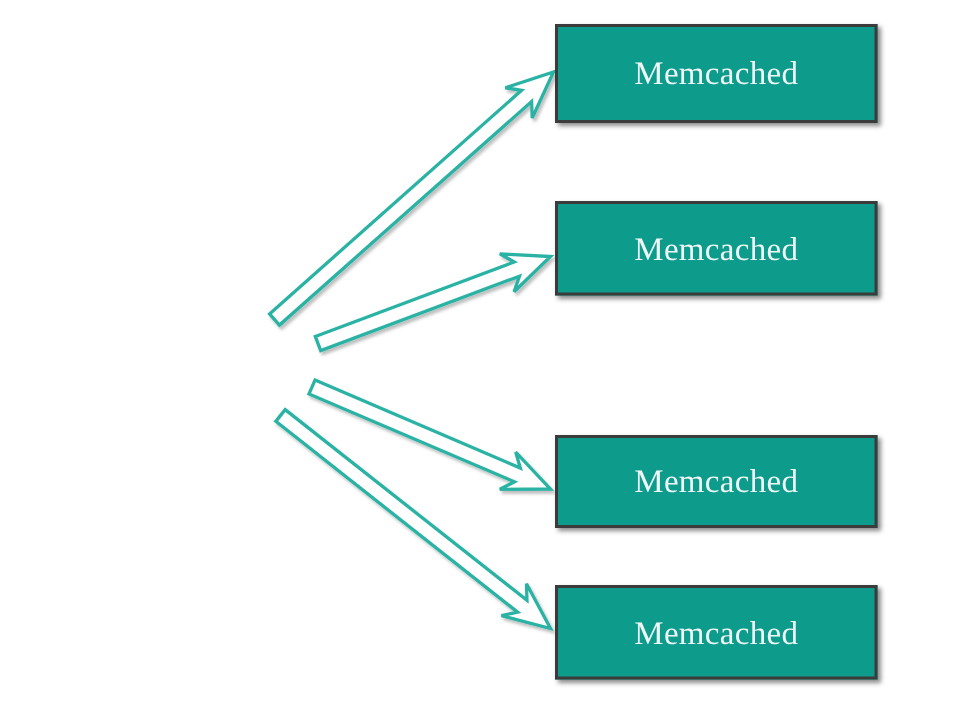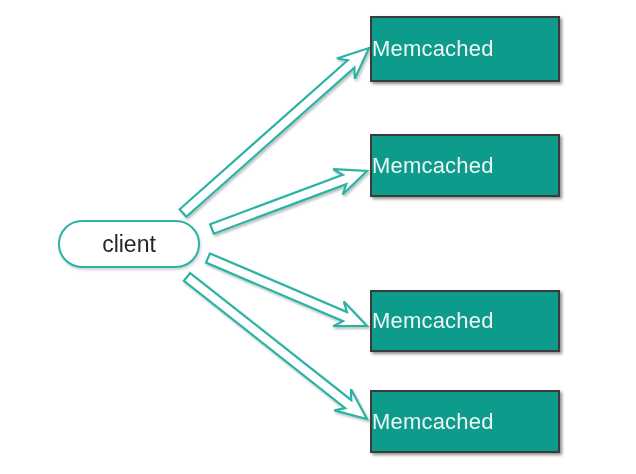--- a/index.html
+++ b/index.html
@@ -19,28 +19,29 @@
     position: absolute;
     left: 0;
     top: 0;
     width: 636px;
     height: 474px;
     display: block;
   }
   .server-node {
     position: absolute;
     left: 370px;
-    width: 190px;
+    width: 215px;
     box-sizing: border-box;
     background: var(--server_fill, #0d9b8c);
     border: 2px solid var(--server_border, #3b3b3b);
     box-shadow: 2px 2px 3px rgba(0,0,0,0.45);
     display: flex;
     align-items: center;
-    justify-content: flex-start;
+    justify-content: center;
+    font-family: Liberation Serif, serif;
   }
   .server-label {
     color: var(--server_text, #eef7f6);
     font-size: 22px;
     letter-spacing: 0.2px;
   }
   #server-0 { top: 16px;  height: 66px; }
   #server-1 { top: 134px; height: 63px; }
   #server-2 { top: 290px; height: 62px; }
   #server-3 { top: 390px; height: 63px; }
@@ -82,23 +83,20 @@
         <feDropShadow dx="1.5" dy="2" stdDeviation="1.2" flood-color="#000000" flood-opacity="0.25"></feDropShadow>
       </filter>
     </defs>
   <polygon points="179.7,209.3 347.7,60.2 336.9,58.5 369.0,48.0 354.8,78.7 354.4,67.7 186.3,216.7" fill="#ffffff" stroke="#2bb3a4" stroke-width="2.2" stroke-linejoin="miter" filter="url(#arrow-shadow)"></polygon>
       <polygon points="210.2,224.3 342.8,174.7 333.2,169.2 367.0,171.0 342.7,194.5 346.3,184.1 213.8,233.7" fill="#ffffff" stroke="#2bb3a4" stroke-width="2.2" stroke-linejoin="miter" filter="url(#arrow-shadow)"></polygon>
       <polygon points="210.0,253.4 346.9,312.0 343.8,301.4 367.0,326.0 333.2,326.2 343.0,321.2 206.0,262.6" fill="#ffffff" stroke="#2bb3a4" stroke-width="2.2" stroke-linejoin="miter" filter="url(#arrow-shadow)"></polygon>
       <polygon points="190.1,273.1 351.3,400.2 351.0,389.2 367.0,419.0 334.3,410.4 345.1,408.1 183.9,280.9" fill="#ffffff" stroke="#2bb3a4" stroke-width="2.2" stroke-linejoin="miter" filter="url(#arrow-shadow)"></polygon>
     </svg>
 
 
-  <div class="client-node">
-    <span class="client-label">client</span>
-  </div>
 
   <div class="server-node" id="server-0">
     <span class="server-label">Memcached</span>
   </div>
   <div class="server-node" id="server-1">
     <span class="server-label">Memcached</span>
   </div>
   <div class="server-node" id="server-2">
     <span class="server-label">Memcached</span>
   </div>

